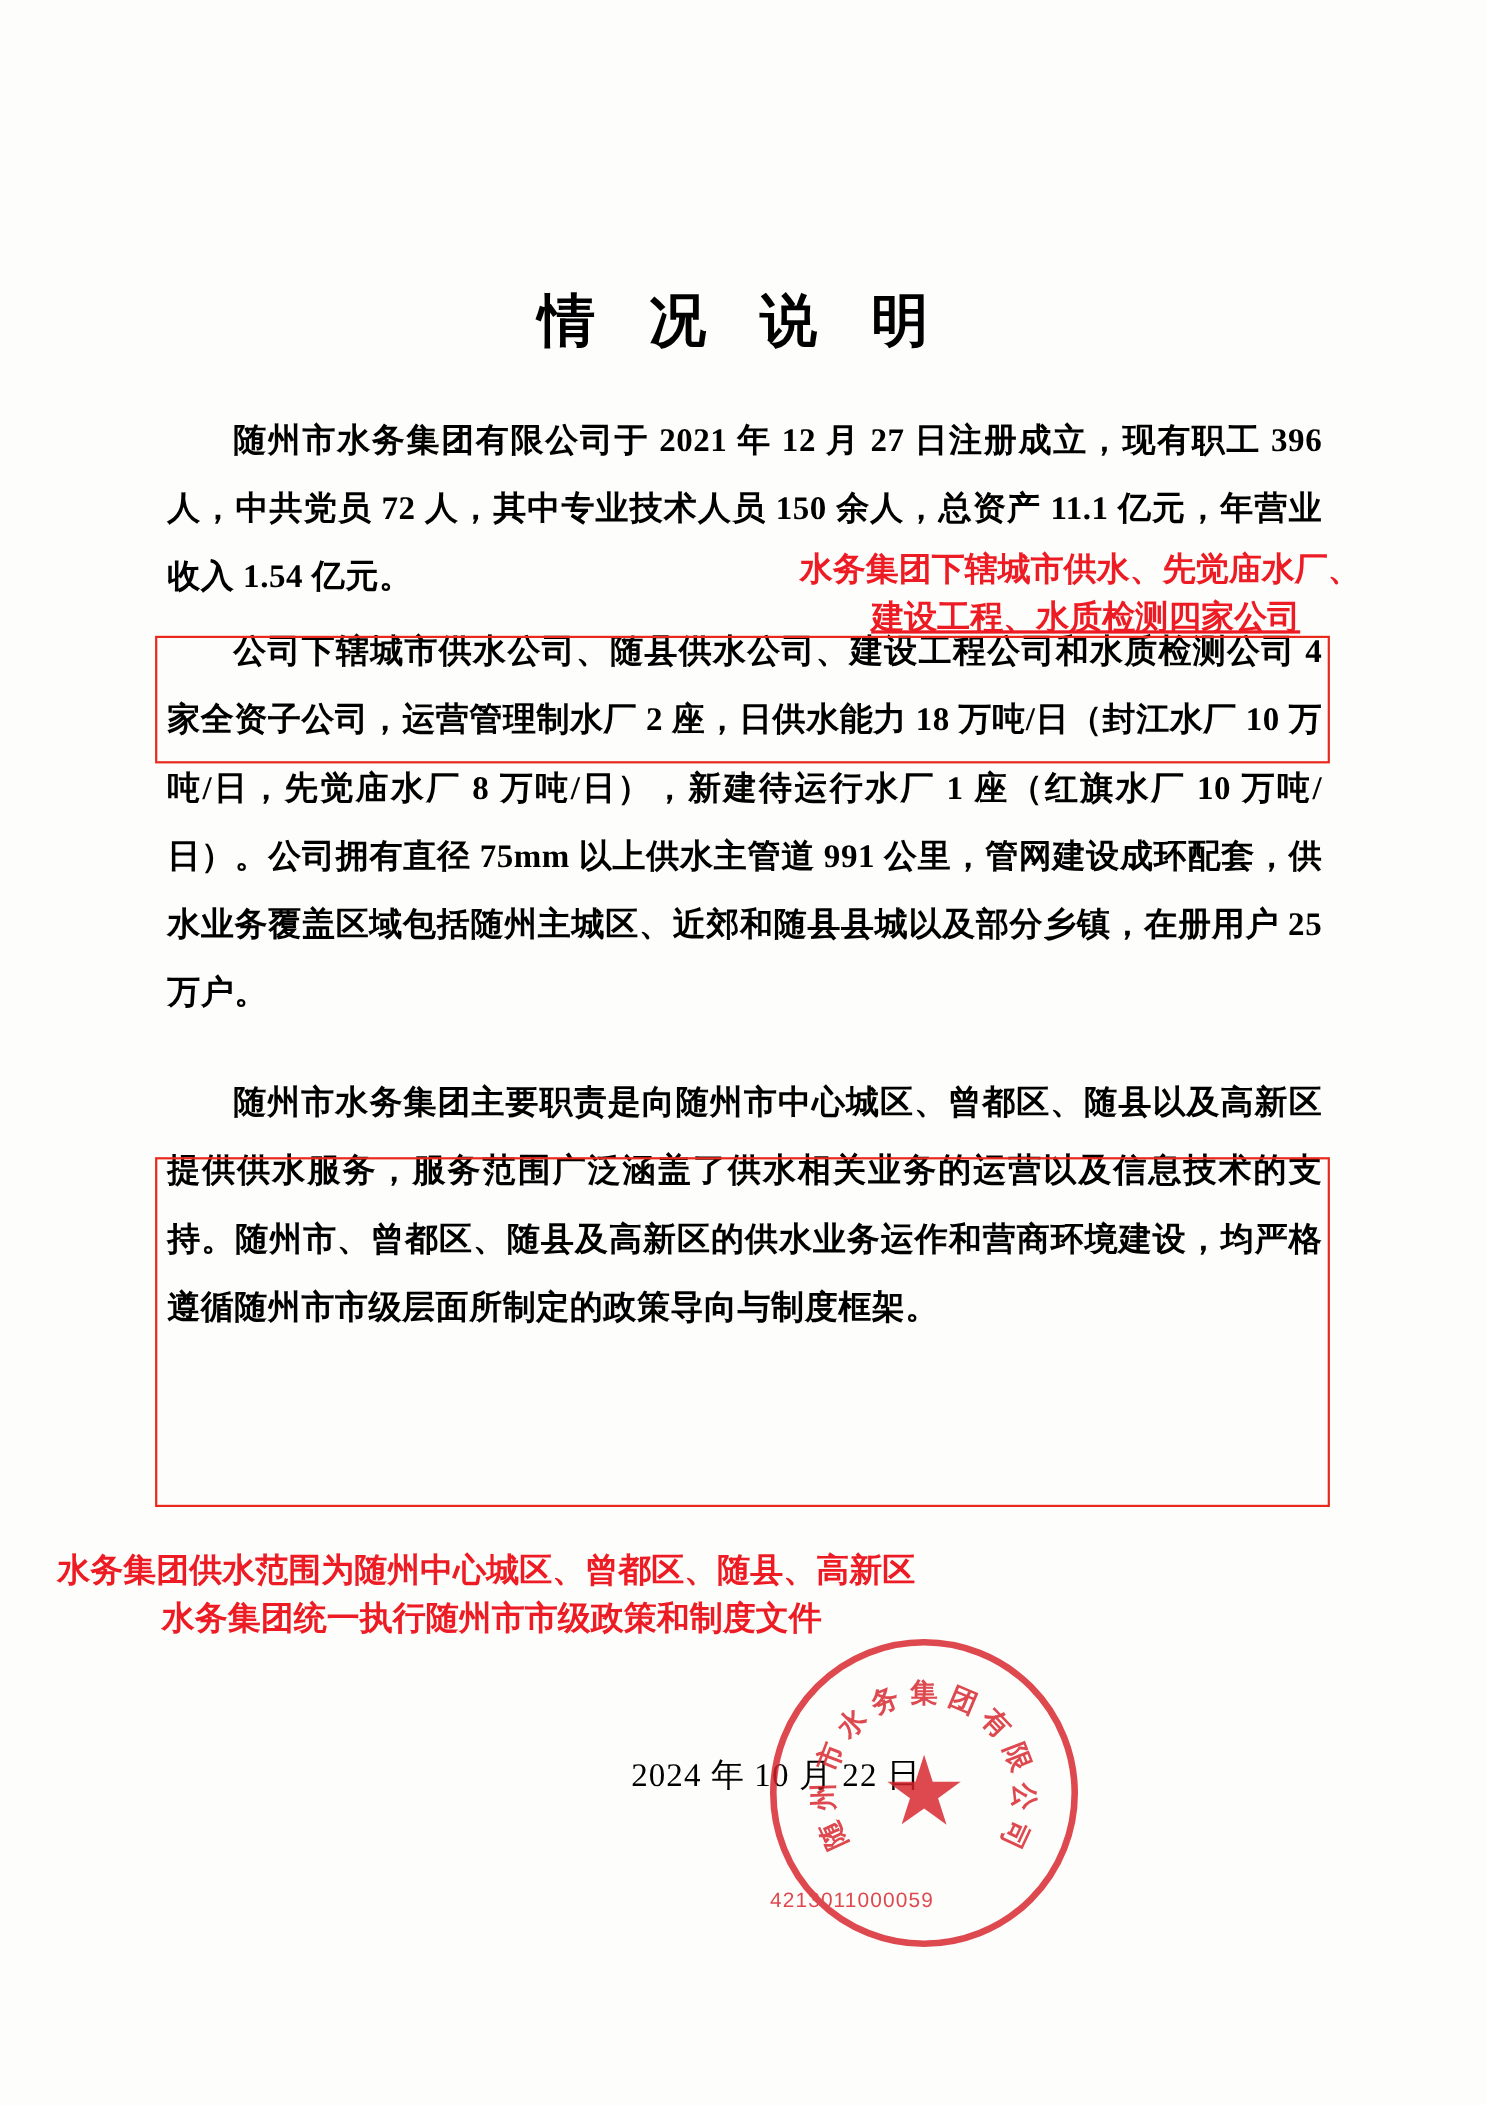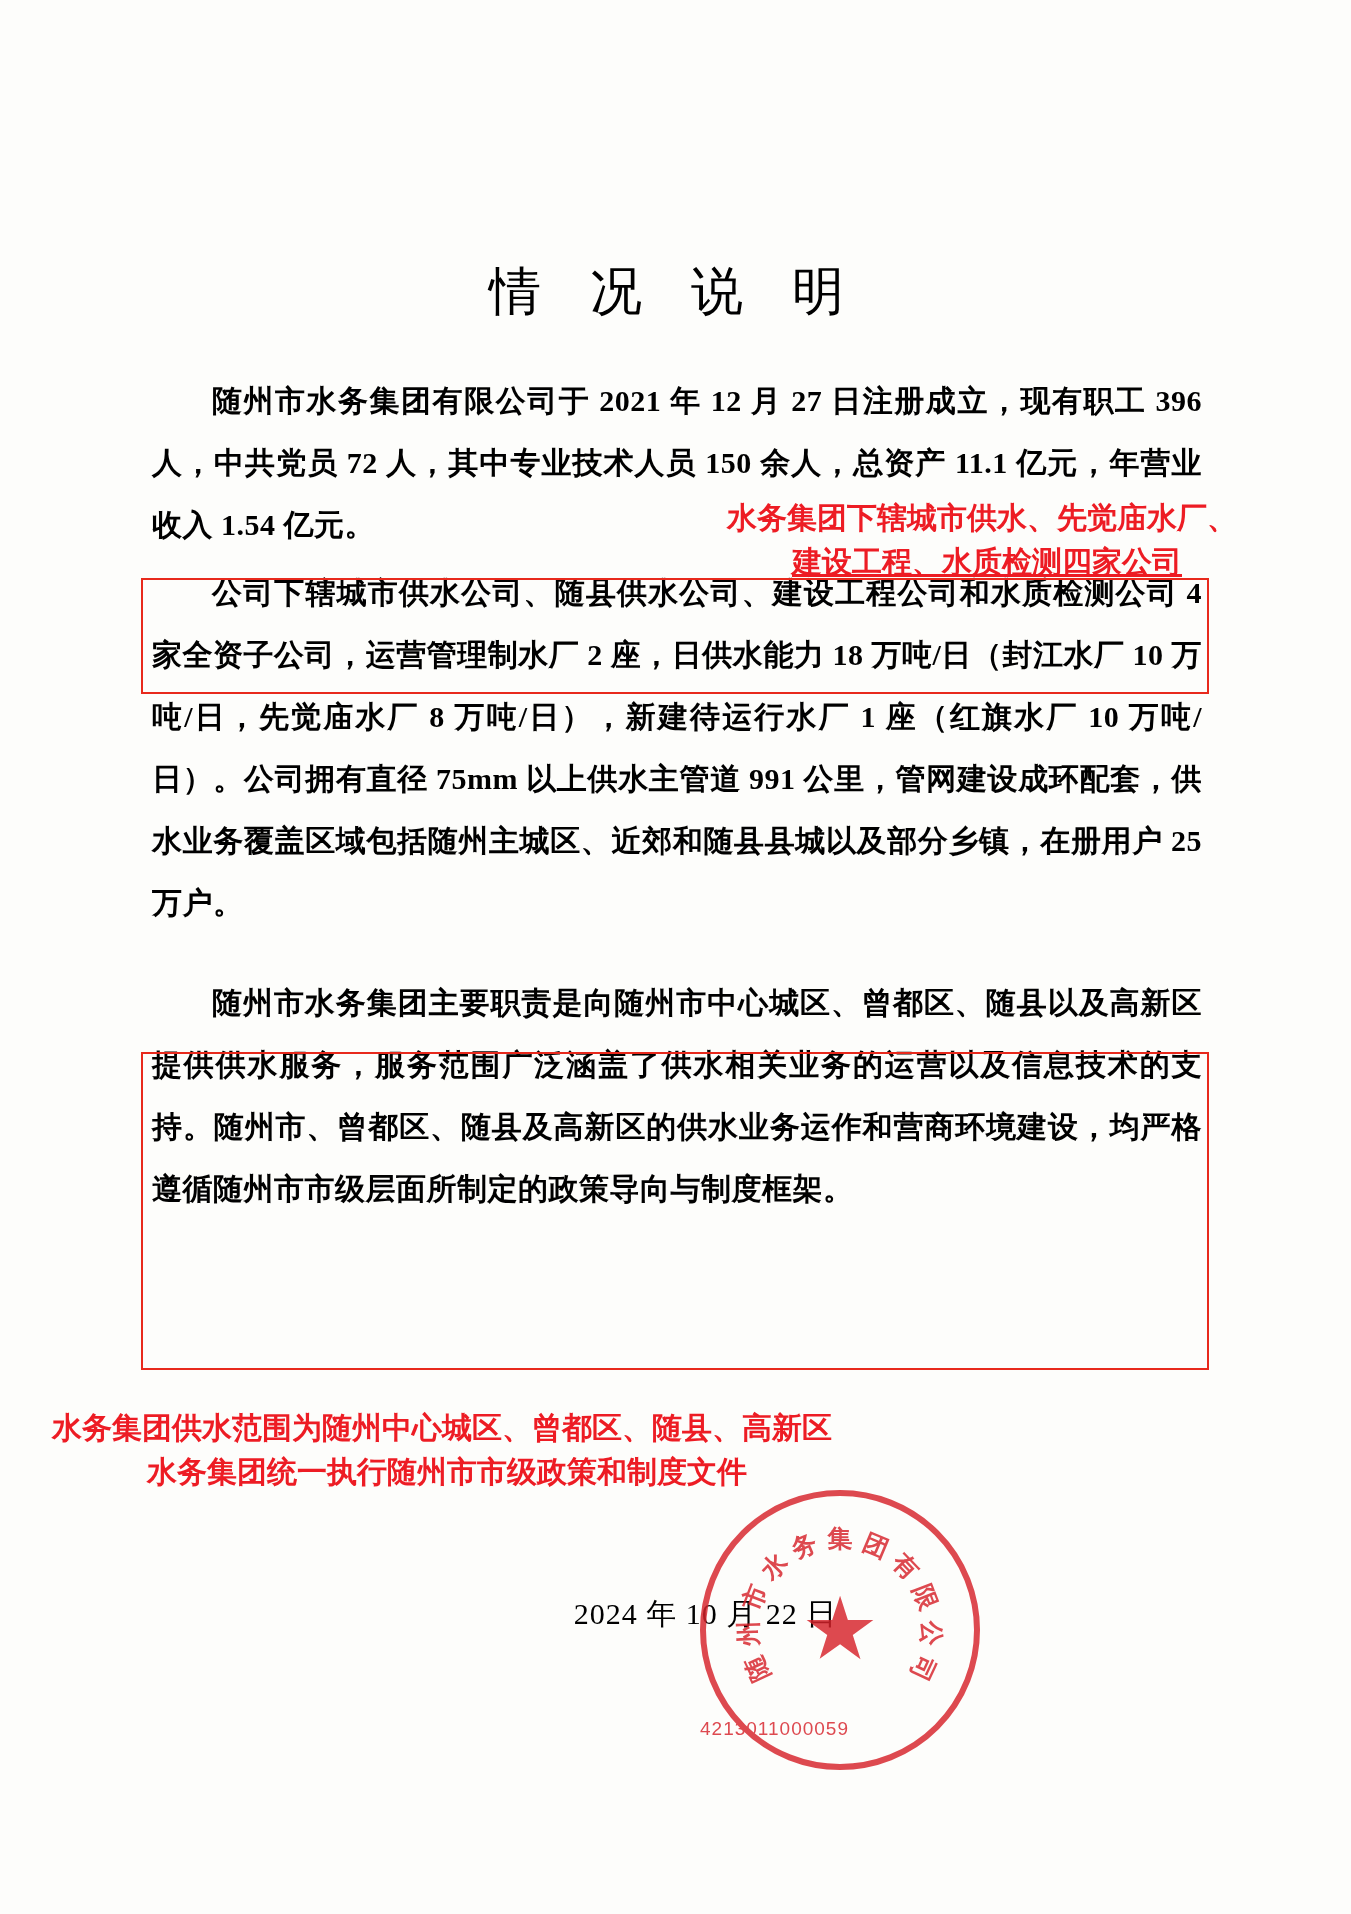--- a/index.html
+++ b/index.html
@@ -21,21 +21,21 @@
   }
 
   
   .doc-title {
     position: absolute;
     top: 222px;
     left: 0;
     width: 100%;
     text-align: center;
     font-size: 52px;
-    font-weight: normal;
+    font-weight: bold;
     letter-spacing: 18px;
     font-family: "Liberation Serif", "DejaVu Serif", serif;
   }
 
   
   .body-text {
     position: absolute;
     left: 152px;
     width: 1050px;
     top: 370px;

